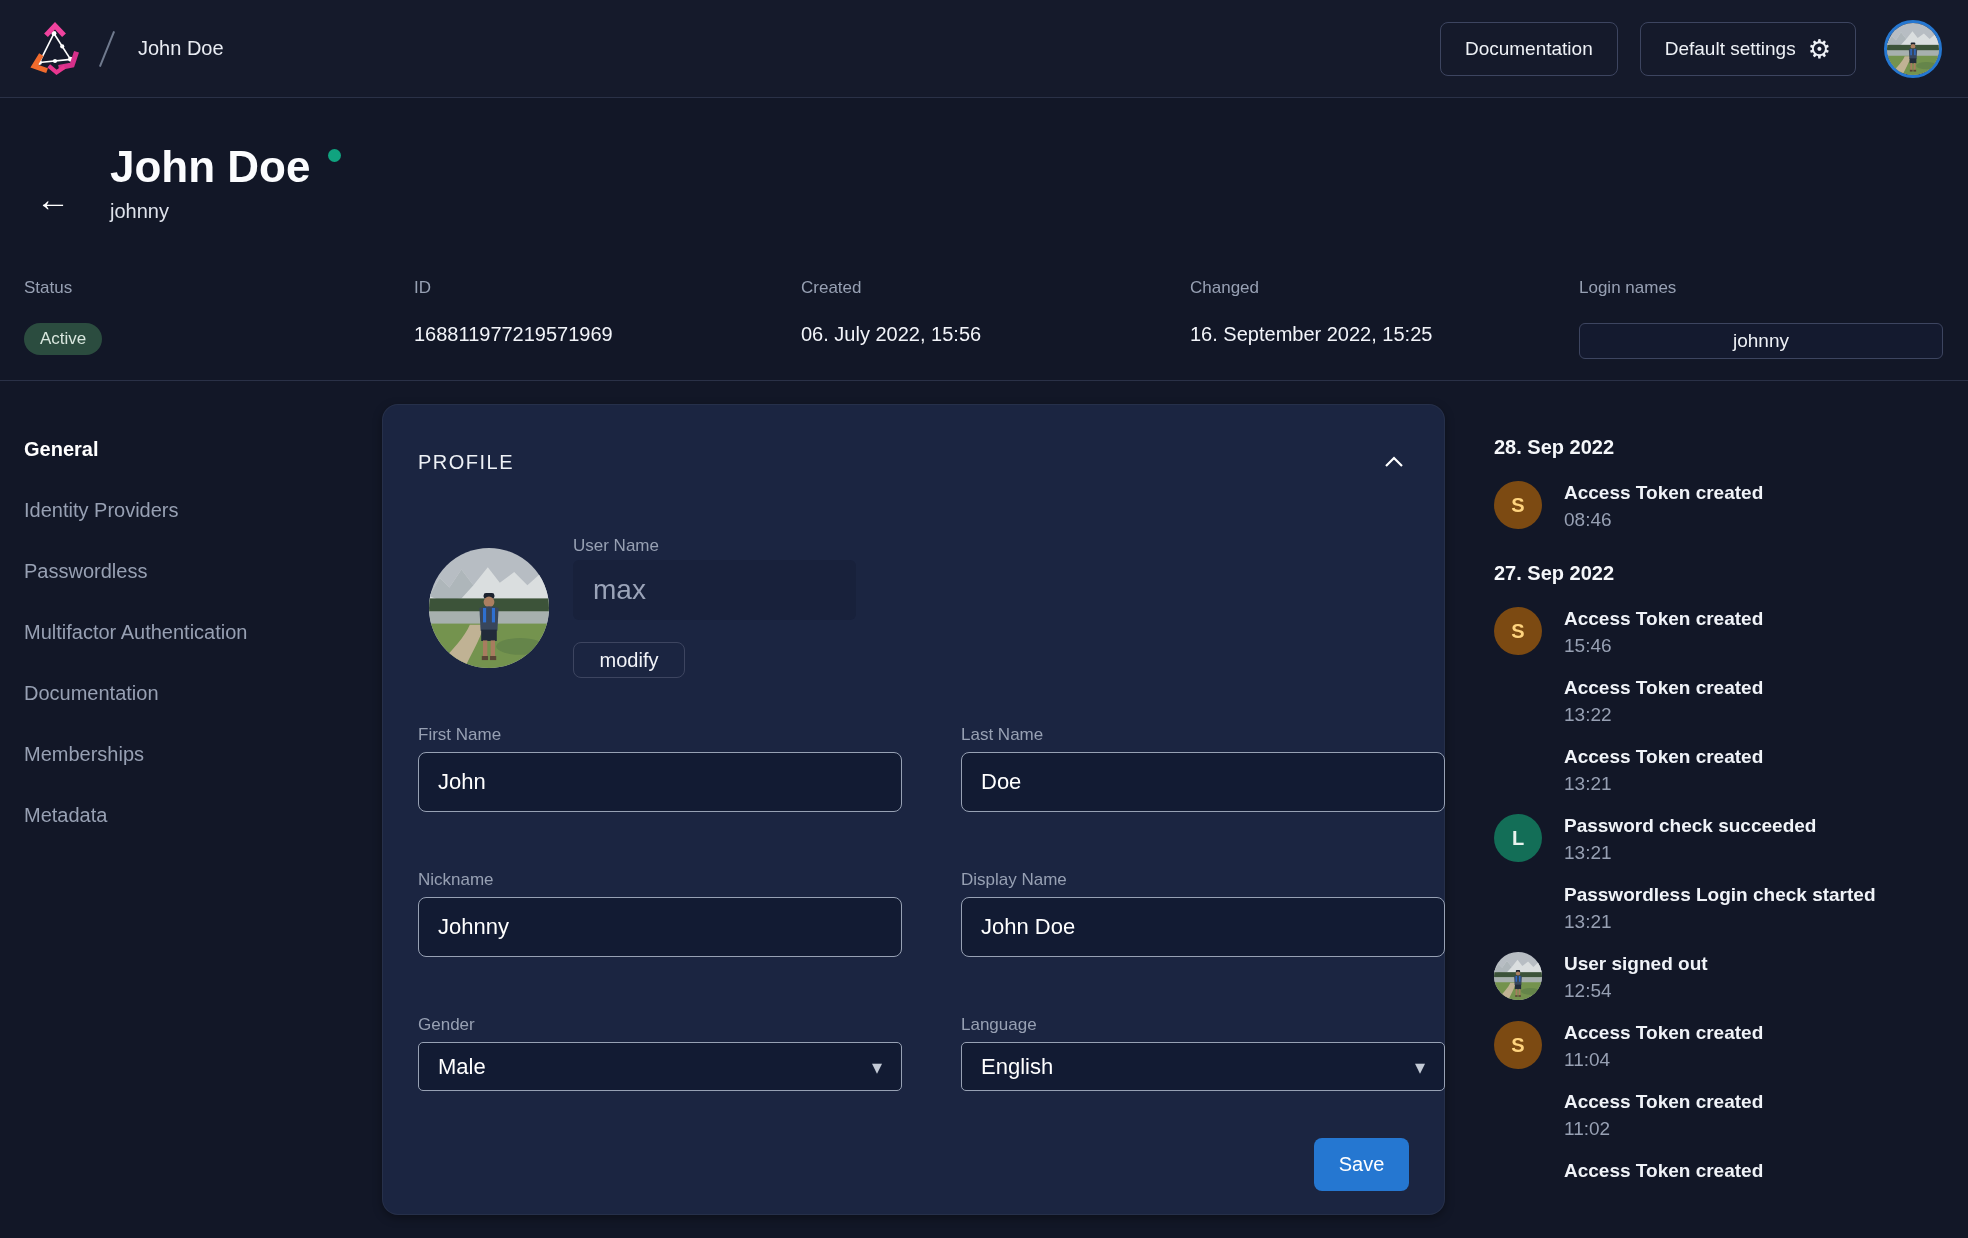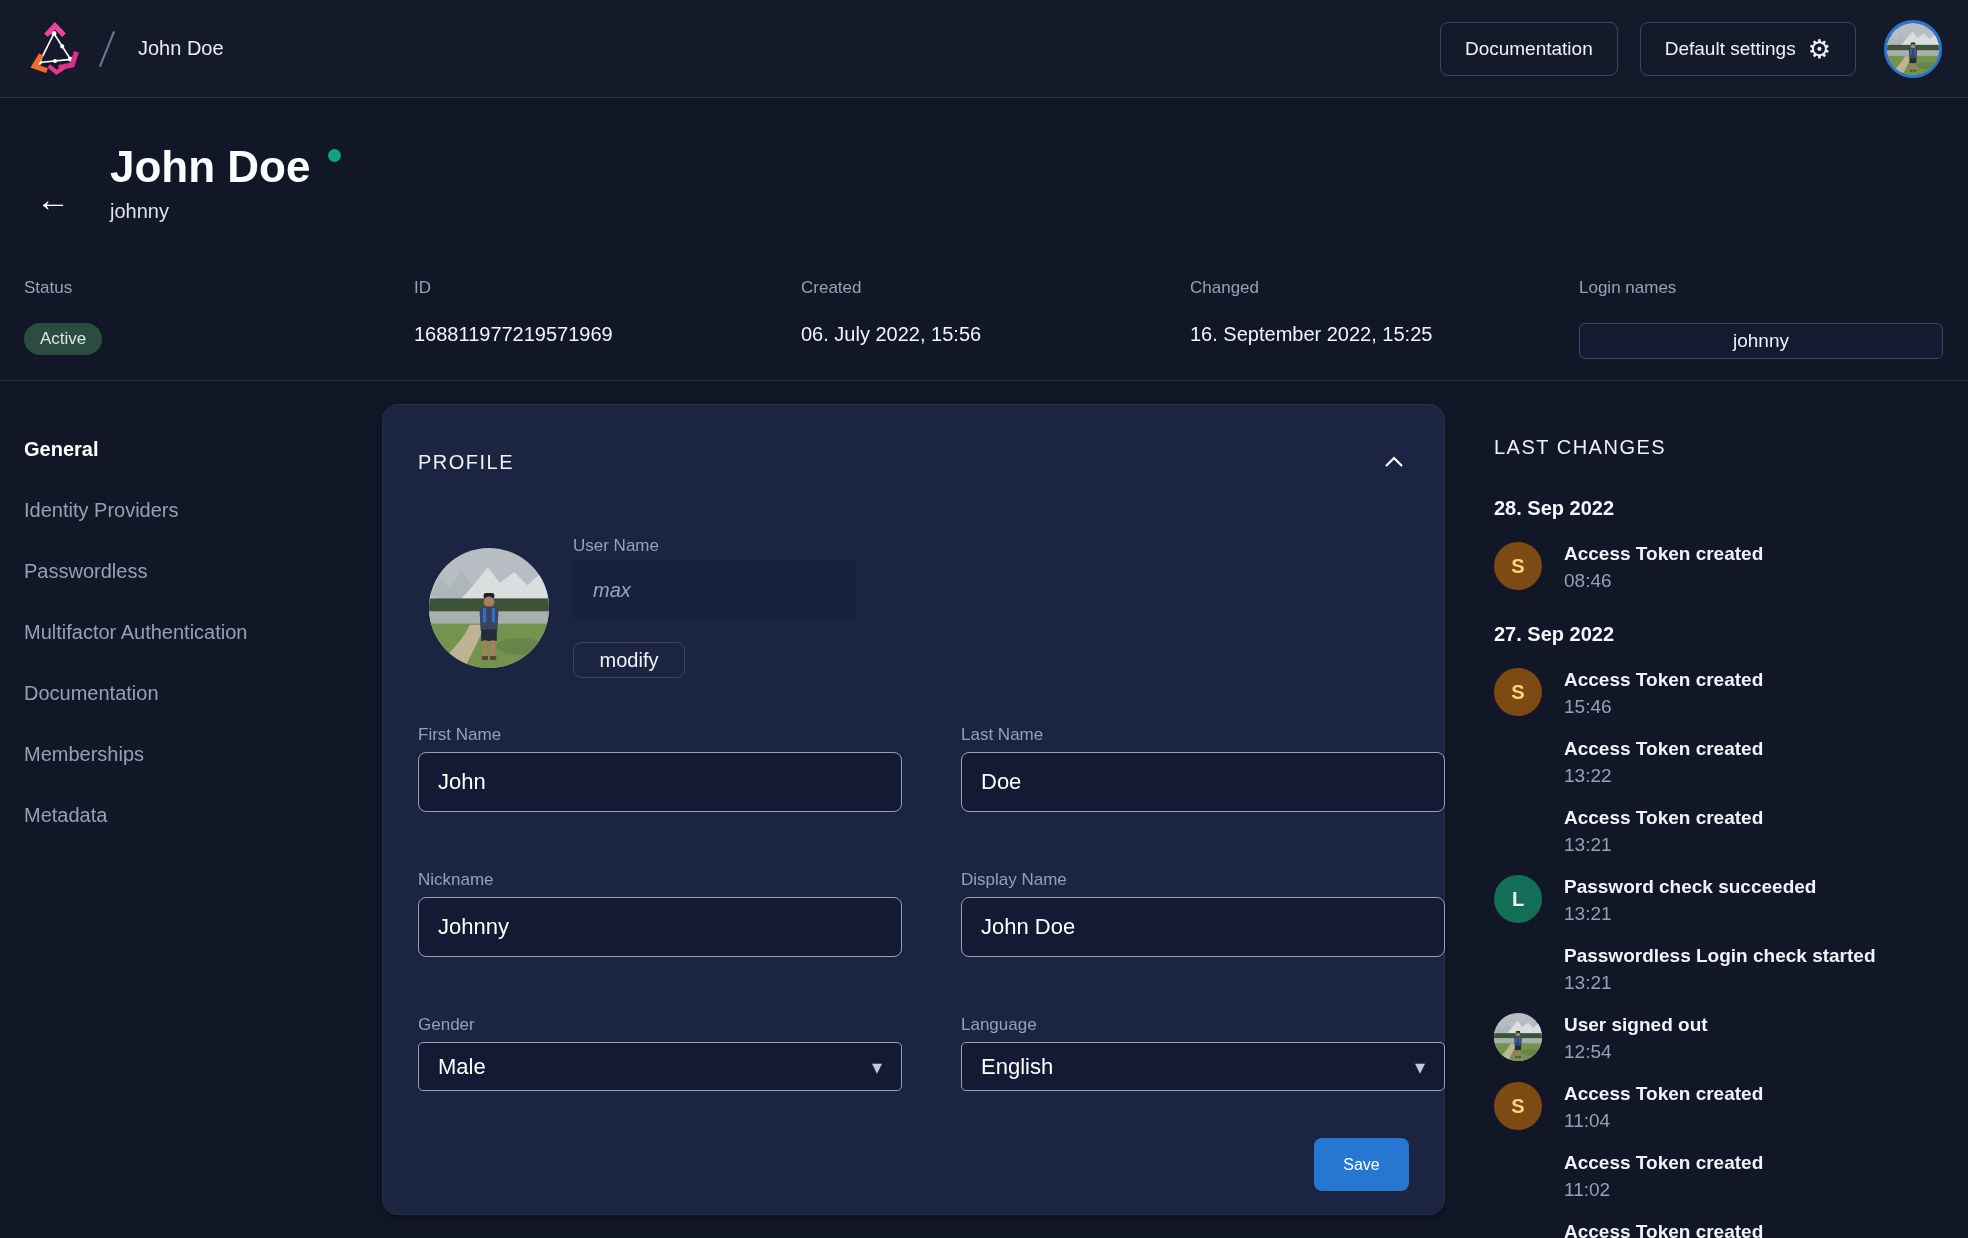--- a/index.html
+++ b/index.html
@@ -51,34 +51,34 @@
   
   .card{position:absolute;left:382px;top:404px;width:1063px;height:811px;background:var(--card-bg);
     border:1px solid rgba(255,255,255,0.05);border-radius:16px;box-shadow:0 3px 10px rgba(0,0,0,.35);}
   .card-head{position:absolute;left:35px;right:35px;top:44px;display:flex;align-items:center;justify-content:space-between;}
   .card-title{font-size:20px;letter-spacing:1.5px;color:#eef1f6;font-weight:400;}
   .collapse-btn{background:transparent;border:none;cursor:pointer;padding:6px;}
   .profile-avatar{position:absolute;left:46px;top:143px;width:120px;height:120px;border-radius:50%;overflow:hidden;}
   .profile-avatar svg{width:100%;height:100%;display:block;}
   .username-label{position:absolute;left:190px;top:131px;font-size:17px;color:var(--text-muted);}
   .username-input{position:absolute;left:190px;top:155px;width:283px;height:60px;background:var(--username-bg);
-    border:none;border-radius:6px;color:#9aa3b8;font-size:20px;font-family:inherit;padding:0 20px;outline:none;font-style:italic;}
+    border:none;border-radius:6px;color:#9aa3b8;font-size:28px;font-family:inherit;padding:0 20px;outline:none;}
   .modify-btn{position:absolute;left:190px;top:237px;width:112px;height:36px;background:transparent;
     border:1px solid var(--outline-border);border-radius:8px;color:#f2f4f9;font-size:20px;font-family:inherit;cursor:pointer;}
   .fields-grid{position:absolute;left:35px;top:320px;width:1027px;display:grid;
     grid-template-columns:484px 484px;column-gap:59px;row-gap:58px;}
   .field-label{display:block;font-size:17px;color:var(--text-muted);margin-bottom:7px;}
   .text-input{width:100%;height:60px;background:var(--input-bg);border:1px solid var(--input-border);
     border-radius:8px;color:#ffffff;font-size:22px;font-family:inherit;padding:0 19px;outline:none;}
   .select-box{width:100%;height:49px;background:var(--input-bg);border:1px solid var(--input-border);
     border-radius:5px;color:#ffffff;font-size:22px;padding:0 19px;display:flex;align-items:center;
     justify-content:space-between;cursor:pointer;gap:44px;}
   .select-arrow{font-size:20px;color:#c3cad6;}
   .save-btn{position:absolute;left:931px;top:733px;width:95px;height:53px;background:var(--accent-blue);
-    border:none;border-radius:8px;color:#fff;font-size:16px;font-family:inherit;cursor:pointer;}
+    border:none;border-radius:8px;color:#fff;font-size:20px;font-family:inherit;cursor:pointer;}
   
   .changes{position:absolute;left:1494px;top:436px;width:464px;height:802px;overflow:hidden;}
   .changes-title{font-size:20px;letter-spacing:1.5px;color:#eef1f6;font-weight:400;margin-bottom:38px;}
   .change-group{margin-bottom:30px;}
   .group-date{font-size:20px;font-weight:700;color:#f5f7fa;margin-bottom:22px;}
   .change-entry{display:flex;gap:22px;margin-bottom:18px;}
   .avatar-slot{width:48px;height:48px;border-radius:50%;flex:none;overflow:hidden;
     display:flex;align-items:center;justify-content:center;}
   .avatar-slot.empty{visibility:hidden;}
   .avatar-slot.initial-s{background:var(--avatar-s-bg);color:var(--avatar-s-text);}
@@ -241,21 +241,20 @@
         <div class="select-box">
           <span>English</span>
           <span class="select-arrow">▾</span>
         </div>
       </div>
     </div>
   <button class="save-btn">Save</button>
 </section>
 
 <aside class="changes">
-  <div class="changes-title">LAST CHANGES</div>
   <div>
       <div class="change-group">
         <div class="group-date">28. Sep 2022</div>
         <div class="change-entry">
           <div class="avatar-slot initial-s">
             <span class="avatar-letter">S</span>
           </div>
           <div>
             <div class="entry-title">Access Token created</div>
             <div class="entry-time">08:46</div>

